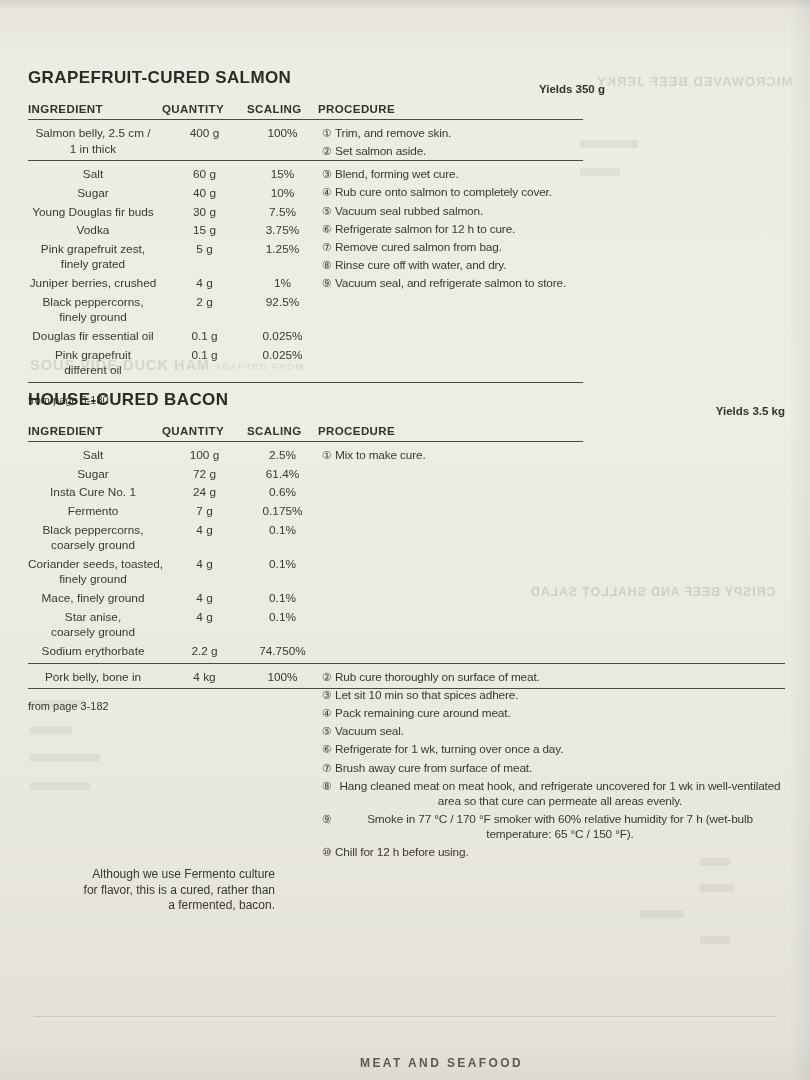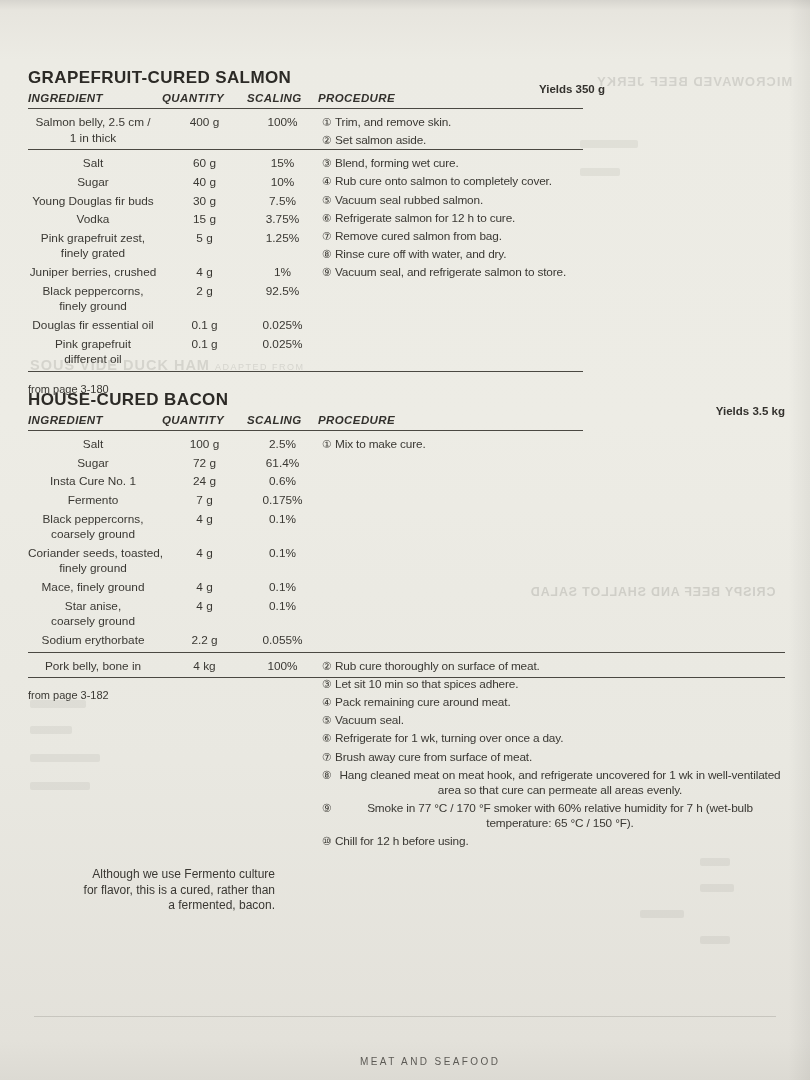--- a/index.html
+++ b/index.html
@@ -17,22 +17,22 @@
     content:"";position:absolute;top:0;right:0;width:22px;height:100%;
     background:linear-gradient(90deg,rgba(0,0,0,0),rgba(0,0,0,0.05));pointer-events:none;
   }
   .recipe{position:absolute;left:28px;width:757px;}
   .recipe-title{
     font-size:17px;font-weight:700;letter-spacing:.4px;color:#2c2a26;
     line-height:20px;margin:0;
   }
   .yields{position:absolute;top:15px;font-size:11.5px;font-weight:700;color:#33312d;}
   .hdr-row{
-    margin-top:4px;width:555px;display:grid;grid-template-columns:134px 85px 71px 265px;
-    padding-bottom:4px;border-bottom:1.5px solid #4a4842;font-style:italic;
+    margin-top:15px;width:555px;display:grid;grid-template-columns:134px 85px 71px 265px;
+    padding-bottom:4px;border-bottom:1.5px solid #4a4842;
   }
   .hdr-cell{font-size:11.5px;font-weight:700;letter-spacing:.4px;color:#33312d;}
   .band{position:relative;padding-top:6px;min-height:10px;text-align:center;}
   .ing-grid{
     display:grid;grid-template-columns:134px 85px 71px;width:290px;
     align-content:start;
   }
   .cell{font-size:11.8px;line-height:15.5px;margin-bottom:3.2px;color:#3a3833;}
   .cell.name{white-space:pre;padding-right:4px;}
   .proc{position:absolute;left:290px;top:6px;width:467px;}
@@ -44,22 +44,22 @@
   .steptext{font-size:11.8px;line-height:15px;letter-spacing:-.15px;color:#3a3833;}
   .rule{border-bottom:1.5px solid #4a4842;height:0;}
   .rule.w-table{width:555px;}
   .rule.w-full{width:757px;}
   .from-page{font-size:11px;line-height:14px;margin-top:10px;color:#3a3833;}
   .margin-note{
     position:absolute;font-size:11.3px;line-height:15.5px;color:#45433e;
     white-space:pre-line;
   }
   .footer-section{
-    position:absolute;left:360px;top:1056px;font-size:10px;letter-spacing:2.4px;
-    color:#5c5a55;font-weight:400;
+    position:absolute;left:360px;top:1056px;font-size:12px;letter-spacing:2.4px;
+    color:#5c5a55;font-weight:700;
   }
   .page-number{
     position:absolute;left:766px;top:1059px;font-size:10.5px;letter-spacing:1.6px;color:#45433e;margin-top:37px;
   }
   
   .ghost{position:absolute;font-weight:700;pointer-events:none;}
   .ghost.mirror{transform:scaleX(-1);}
   .g-microwaved{top:74px;right:18px;font-size:13px;letter-spacing:1px;color:rgba(96,94,88,.18);}
   .g-sousvide{top:357px;left:30px;font-size:14.5px;letter-spacing:1px;color:rgba(96,94,88,.17);}
   .g-sousvide .sub{font-size:9px;letter-spacing:1.5px;font-weight:400;}
@@ -228,21 +228,21 @@
           <div class="cell pct">0.1%</div>
           <div class="cell name">Mace, finely ground</div>
           <div class="cell qty">4 g</div>
           <div class="cell pct">0.1%</div>
           <div class="cell name">Star anise,
 coarsely ground</div>
           <div class="cell qty">4 g</div>
           <div class="cell pct">0.1%</div>
           <div class="cell name">Sodium erythorbate</div>
           <div class="cell qty">2.2 g</div>
-          <div class="cell pct">0.055%</div>
+          <div class="cell pct">74.750%</div>
         </div>
       <div class="proc">
           <div class="step">
             <span class="stepnum">①</span>
             <span class="steptext">Mix to make cure.</span>
           </div>
         </div>
     </div>
     <div class="rule w-full"></div>
 

